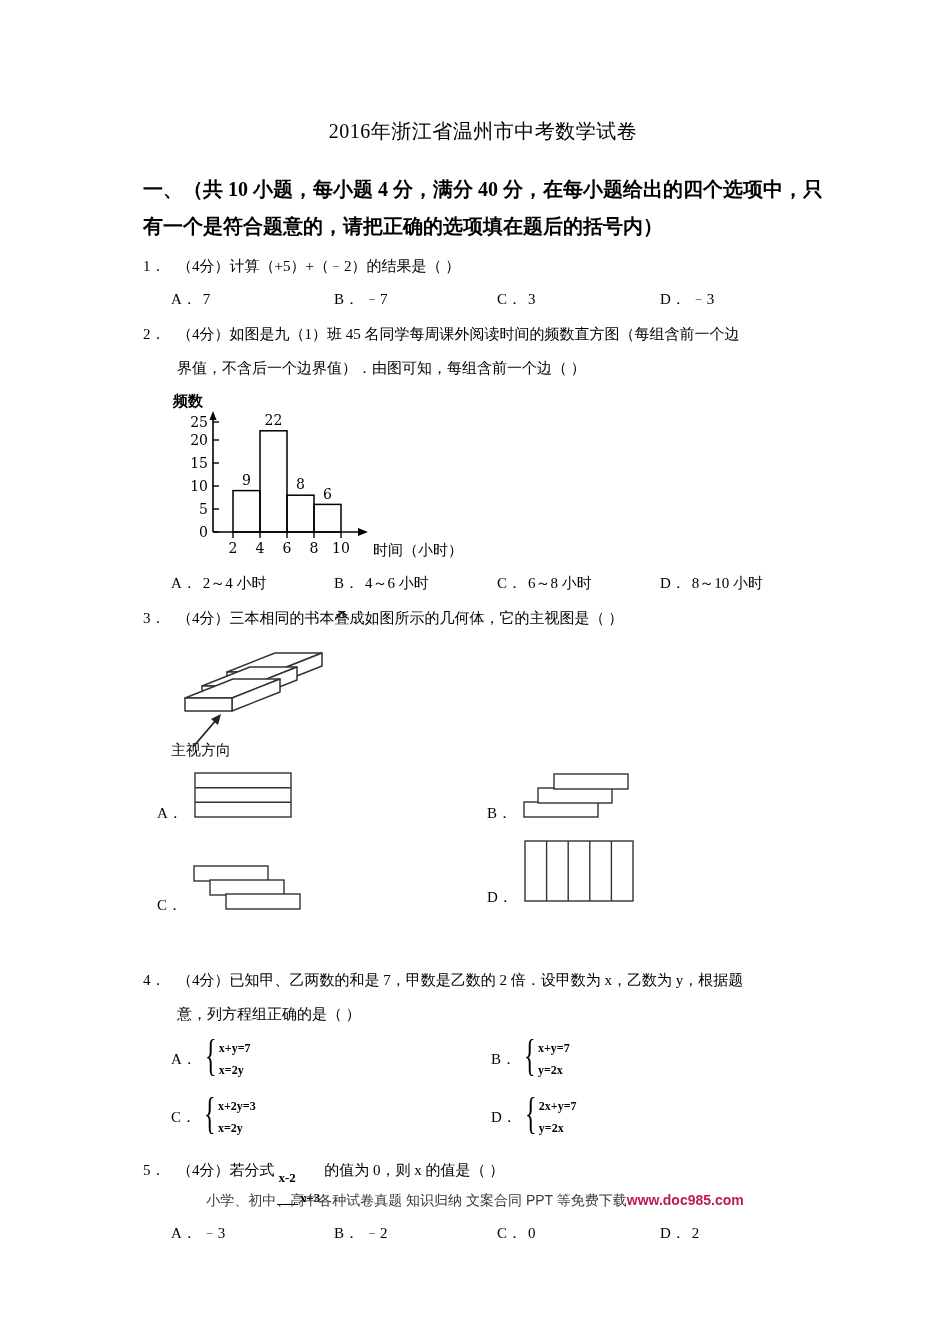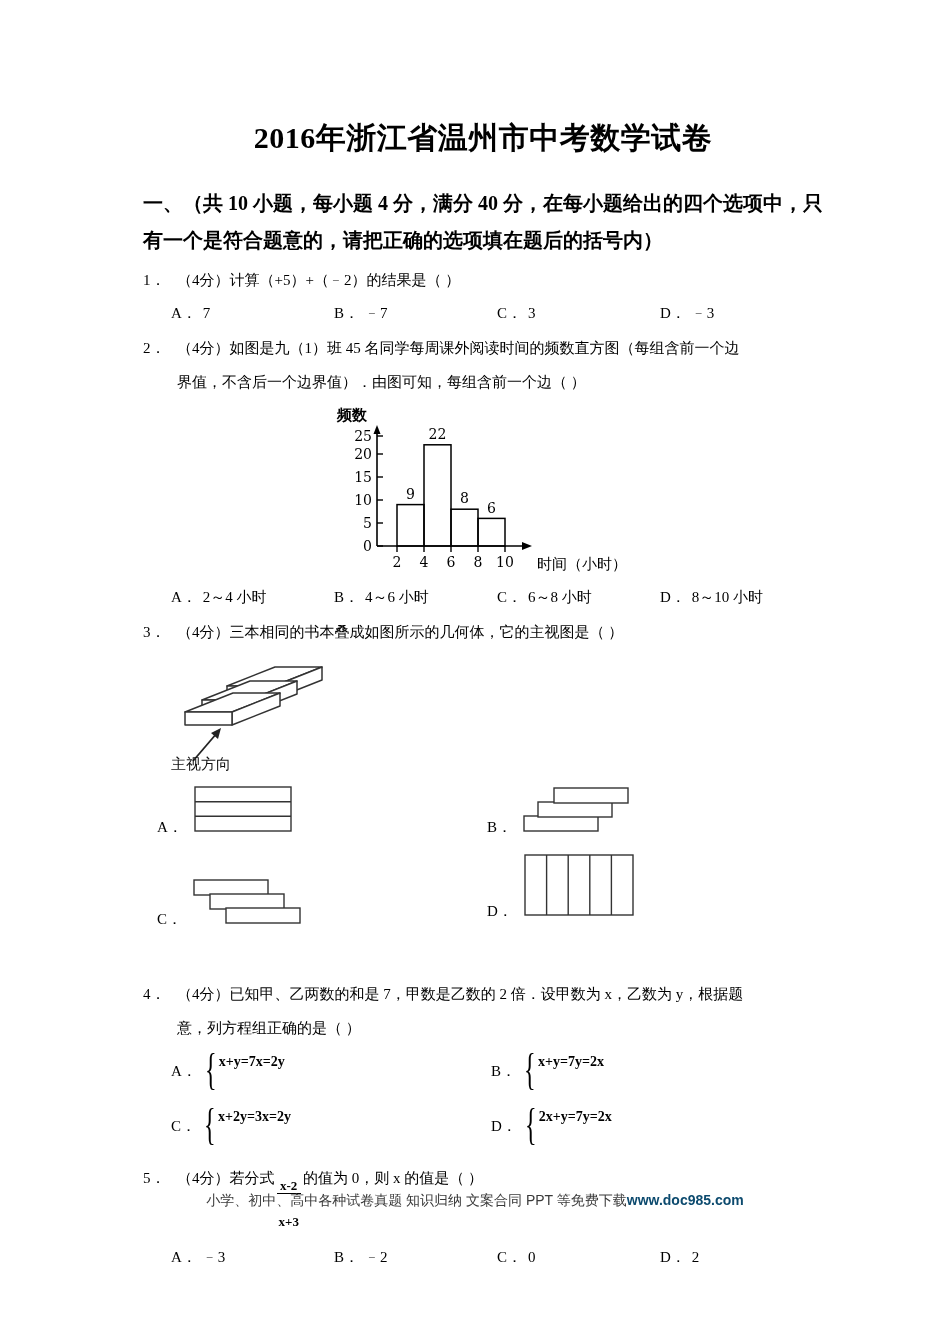--- a/index.html
+++ b/index.html
@@ -23,22 +23,22 @@
   .content {
     position: absolute;
     left: 143px;
     top: 118px;
     width: 680px;
   }
 
   
   .doc-title {
     text-align: center;
-    font-size: 30px;
-    font-weight: bold;
+    font-size: 20px;
+    font-weight: normal;
     letter-spacing: 0.5px;
     margin: 0 0 26px 0;
     font-family: "Liberation Serif", "DejaVu Serif", serif;
   }
 
   
   .section-intro {
     font-size: 20px;
     line-height: 37px;
     text-align: justify;
@@ -77,21 +77,20 @@
     display: flex;
     align-items: flex-start;
   }
   .opt-label { margin-right: 6px; white-space: nowrap; }
   .opt-text { white-space: nowrap; }
   .w4 > .opt { width: 167px; }
 
   
   .frac {
     display: inline-flex;
-    flex-direction: column;
     vertical-align: -0.52em;
     text-align: center;
     margin: 0 2px;
     font-size: 13px;
     font-family: "Liberation Serif", serif;
     font-weight: bold;
   }
   .frac .num { border-bottom: 1.3px solid #000; padding: 0 2px; line-height: 15px; }
   .frac .den { padding: 0 2px; line-height: 15px; margin-top: 20px; }
 
@@ -117,31 +116,31 @@
     line-height: 44px;
     font-family: "Liberation Serif", serif;
     transform: scaleX(0.55);
     transform-origin: left center;
     width: 13px;
     display: block;
     margin-top: -3px;
   }
   .eq-lines {
     display: flex;
-    flex-direction: row;
+    flex-direction: column;
     justify-content: flex-start;
-    font-size: 14px;
+    font-size: 12px;
     font-weight: bold;
     font-family: "Liberation Serif", serif;
     line-height: 22px;
     padding-left: 1px;
   }
 
   
-  .fig-hist { padding-left: 22px; margin: 4px 0 2px 0; text-align: center; }
+  .fig-hist { padding-left: 22px; margin: 4px 0 2px 0; }
 
   
   .fig-books { padding-left: 24px; margin: 4px 0 0 0; }
 
   
   .choice-grid {
     position: relative;
     padding-left: 16px;
   }
   .choice-cell {
@@ -162,21 +161,21 @@
     top: 1192px;
     width: 950px;
     text-align: center;
     font-size: 14px;
     color: #3a3a3a;
     font-family: "Liberation Sans", sans-serif;
   }
   .footer .url {
     font-family: "Liberation Sans", sans-serif;
     font-weight: bold;
-    color: #0c4a6e;
+    color: #be185d;
   }
 </style>
 </head>
 <body>
 
 <div class="page">
   <div class="content">
 
     <div class="doc-title">2016年浙江省温州市中考数学试卷</div>
 

